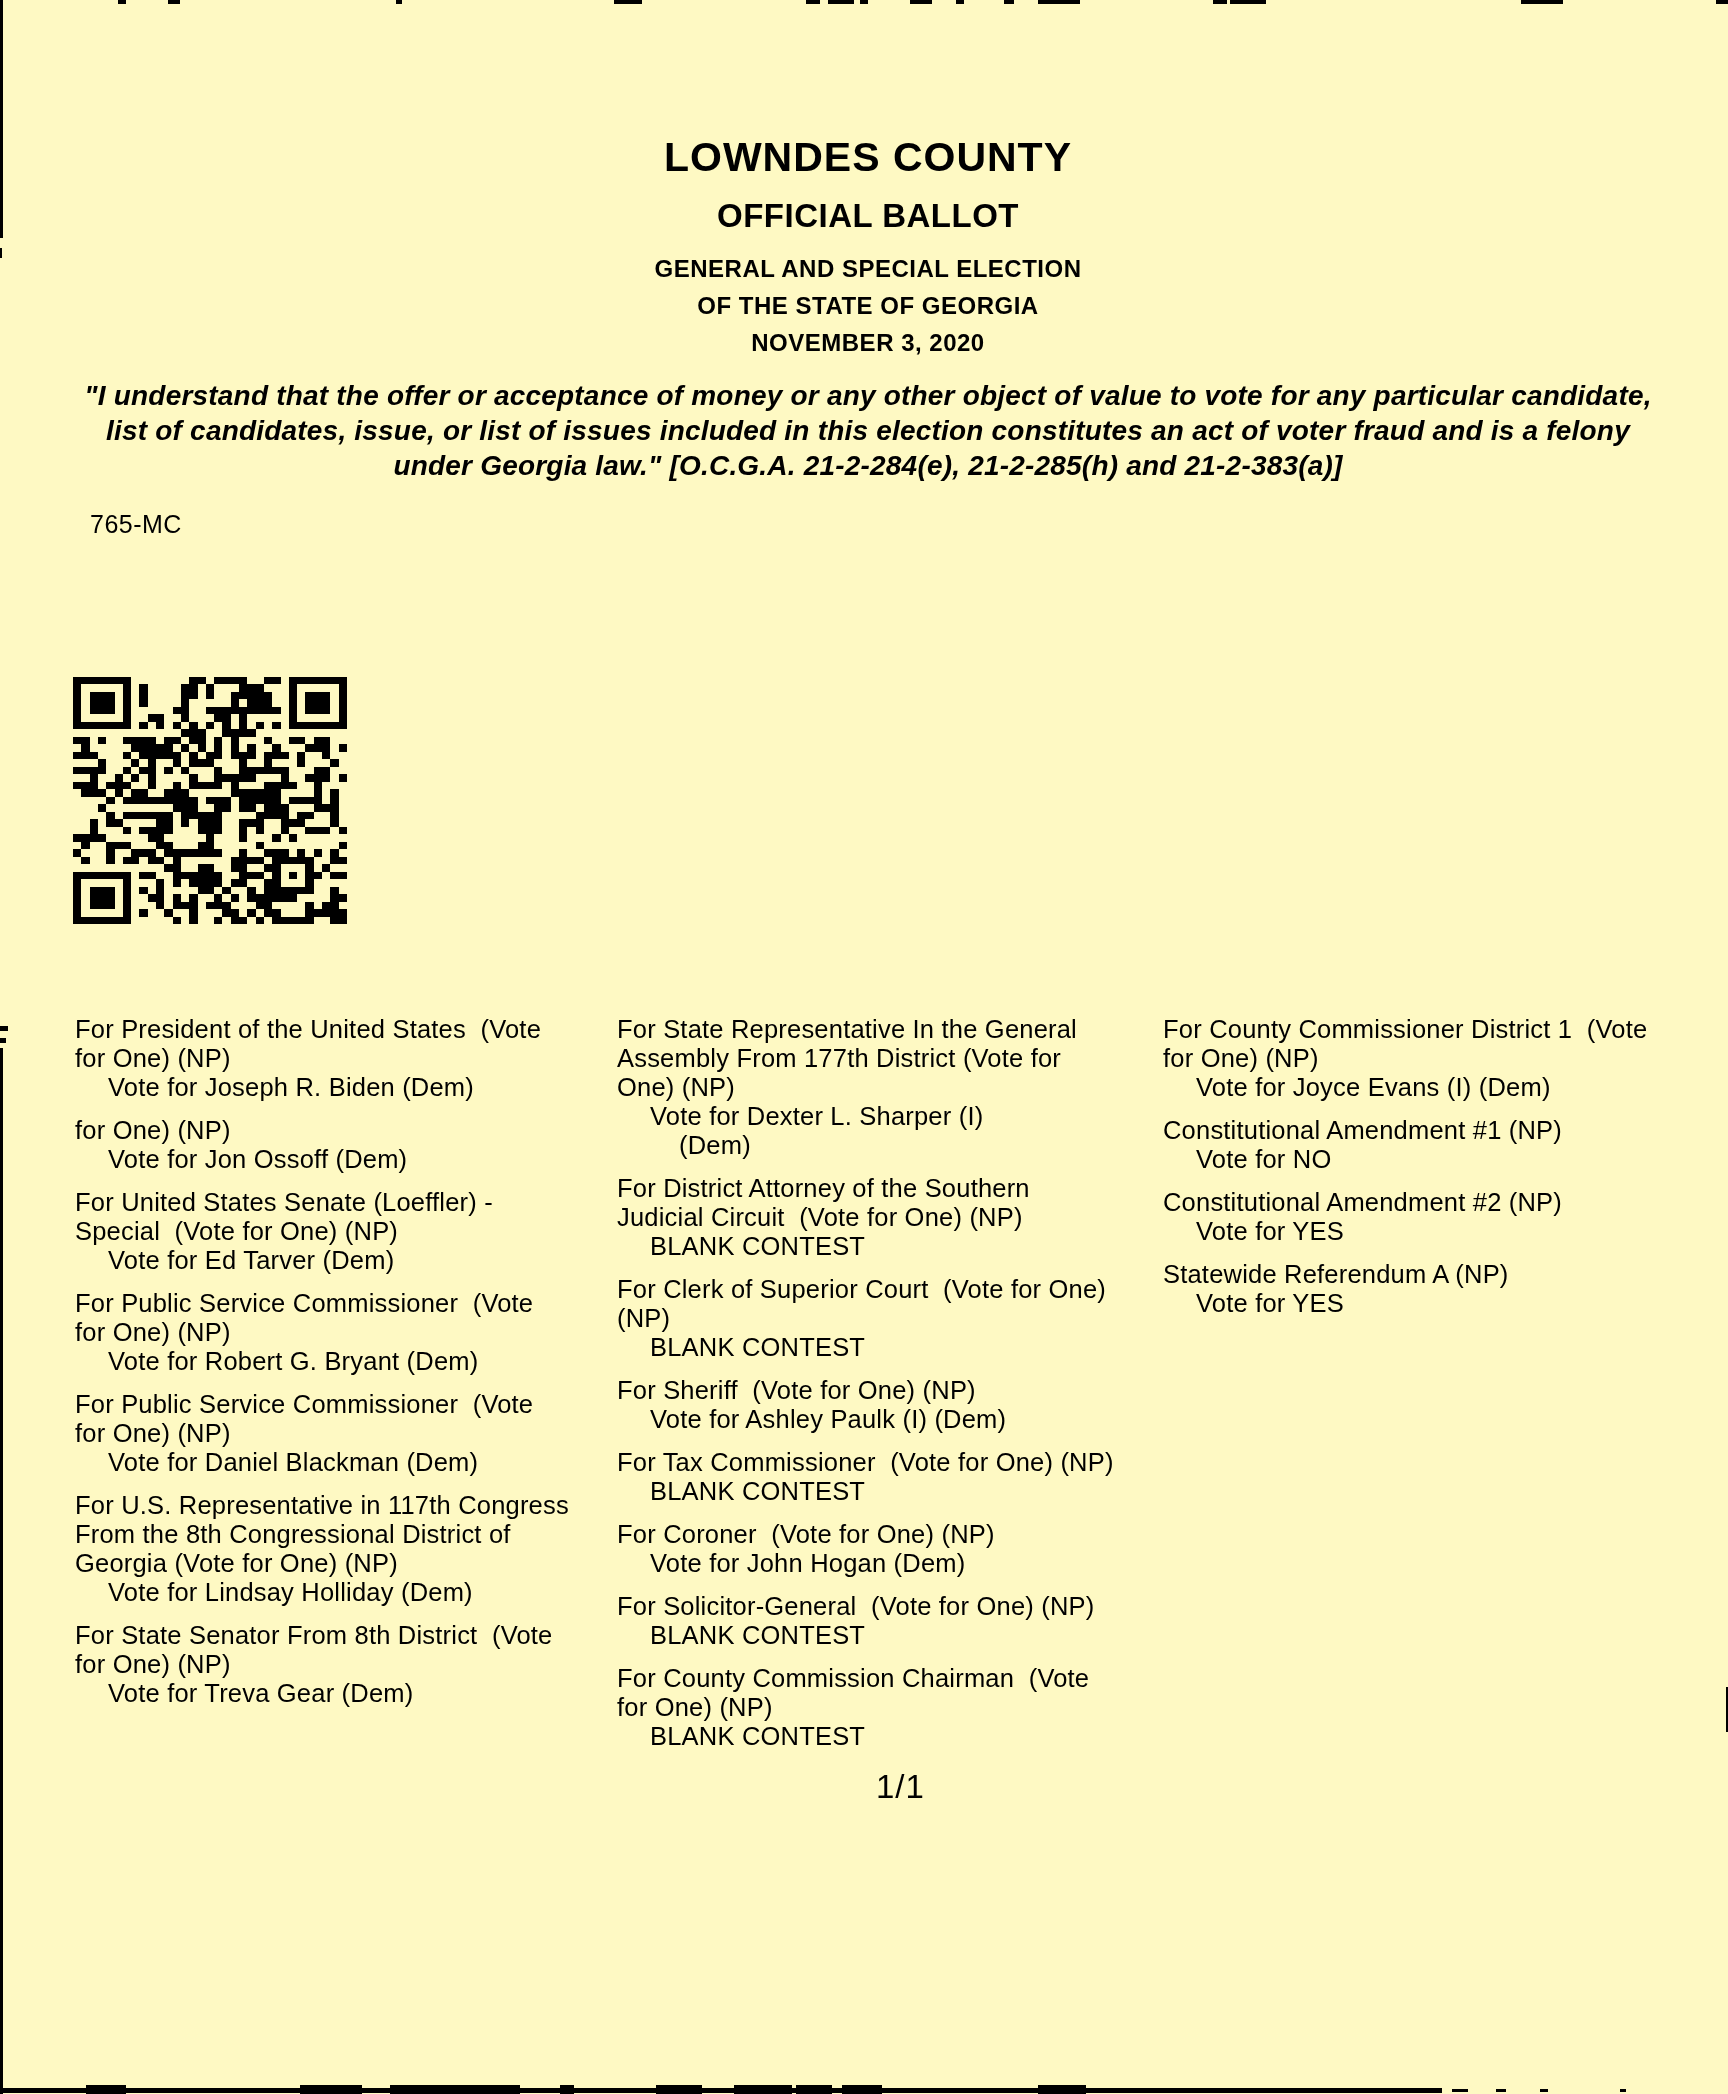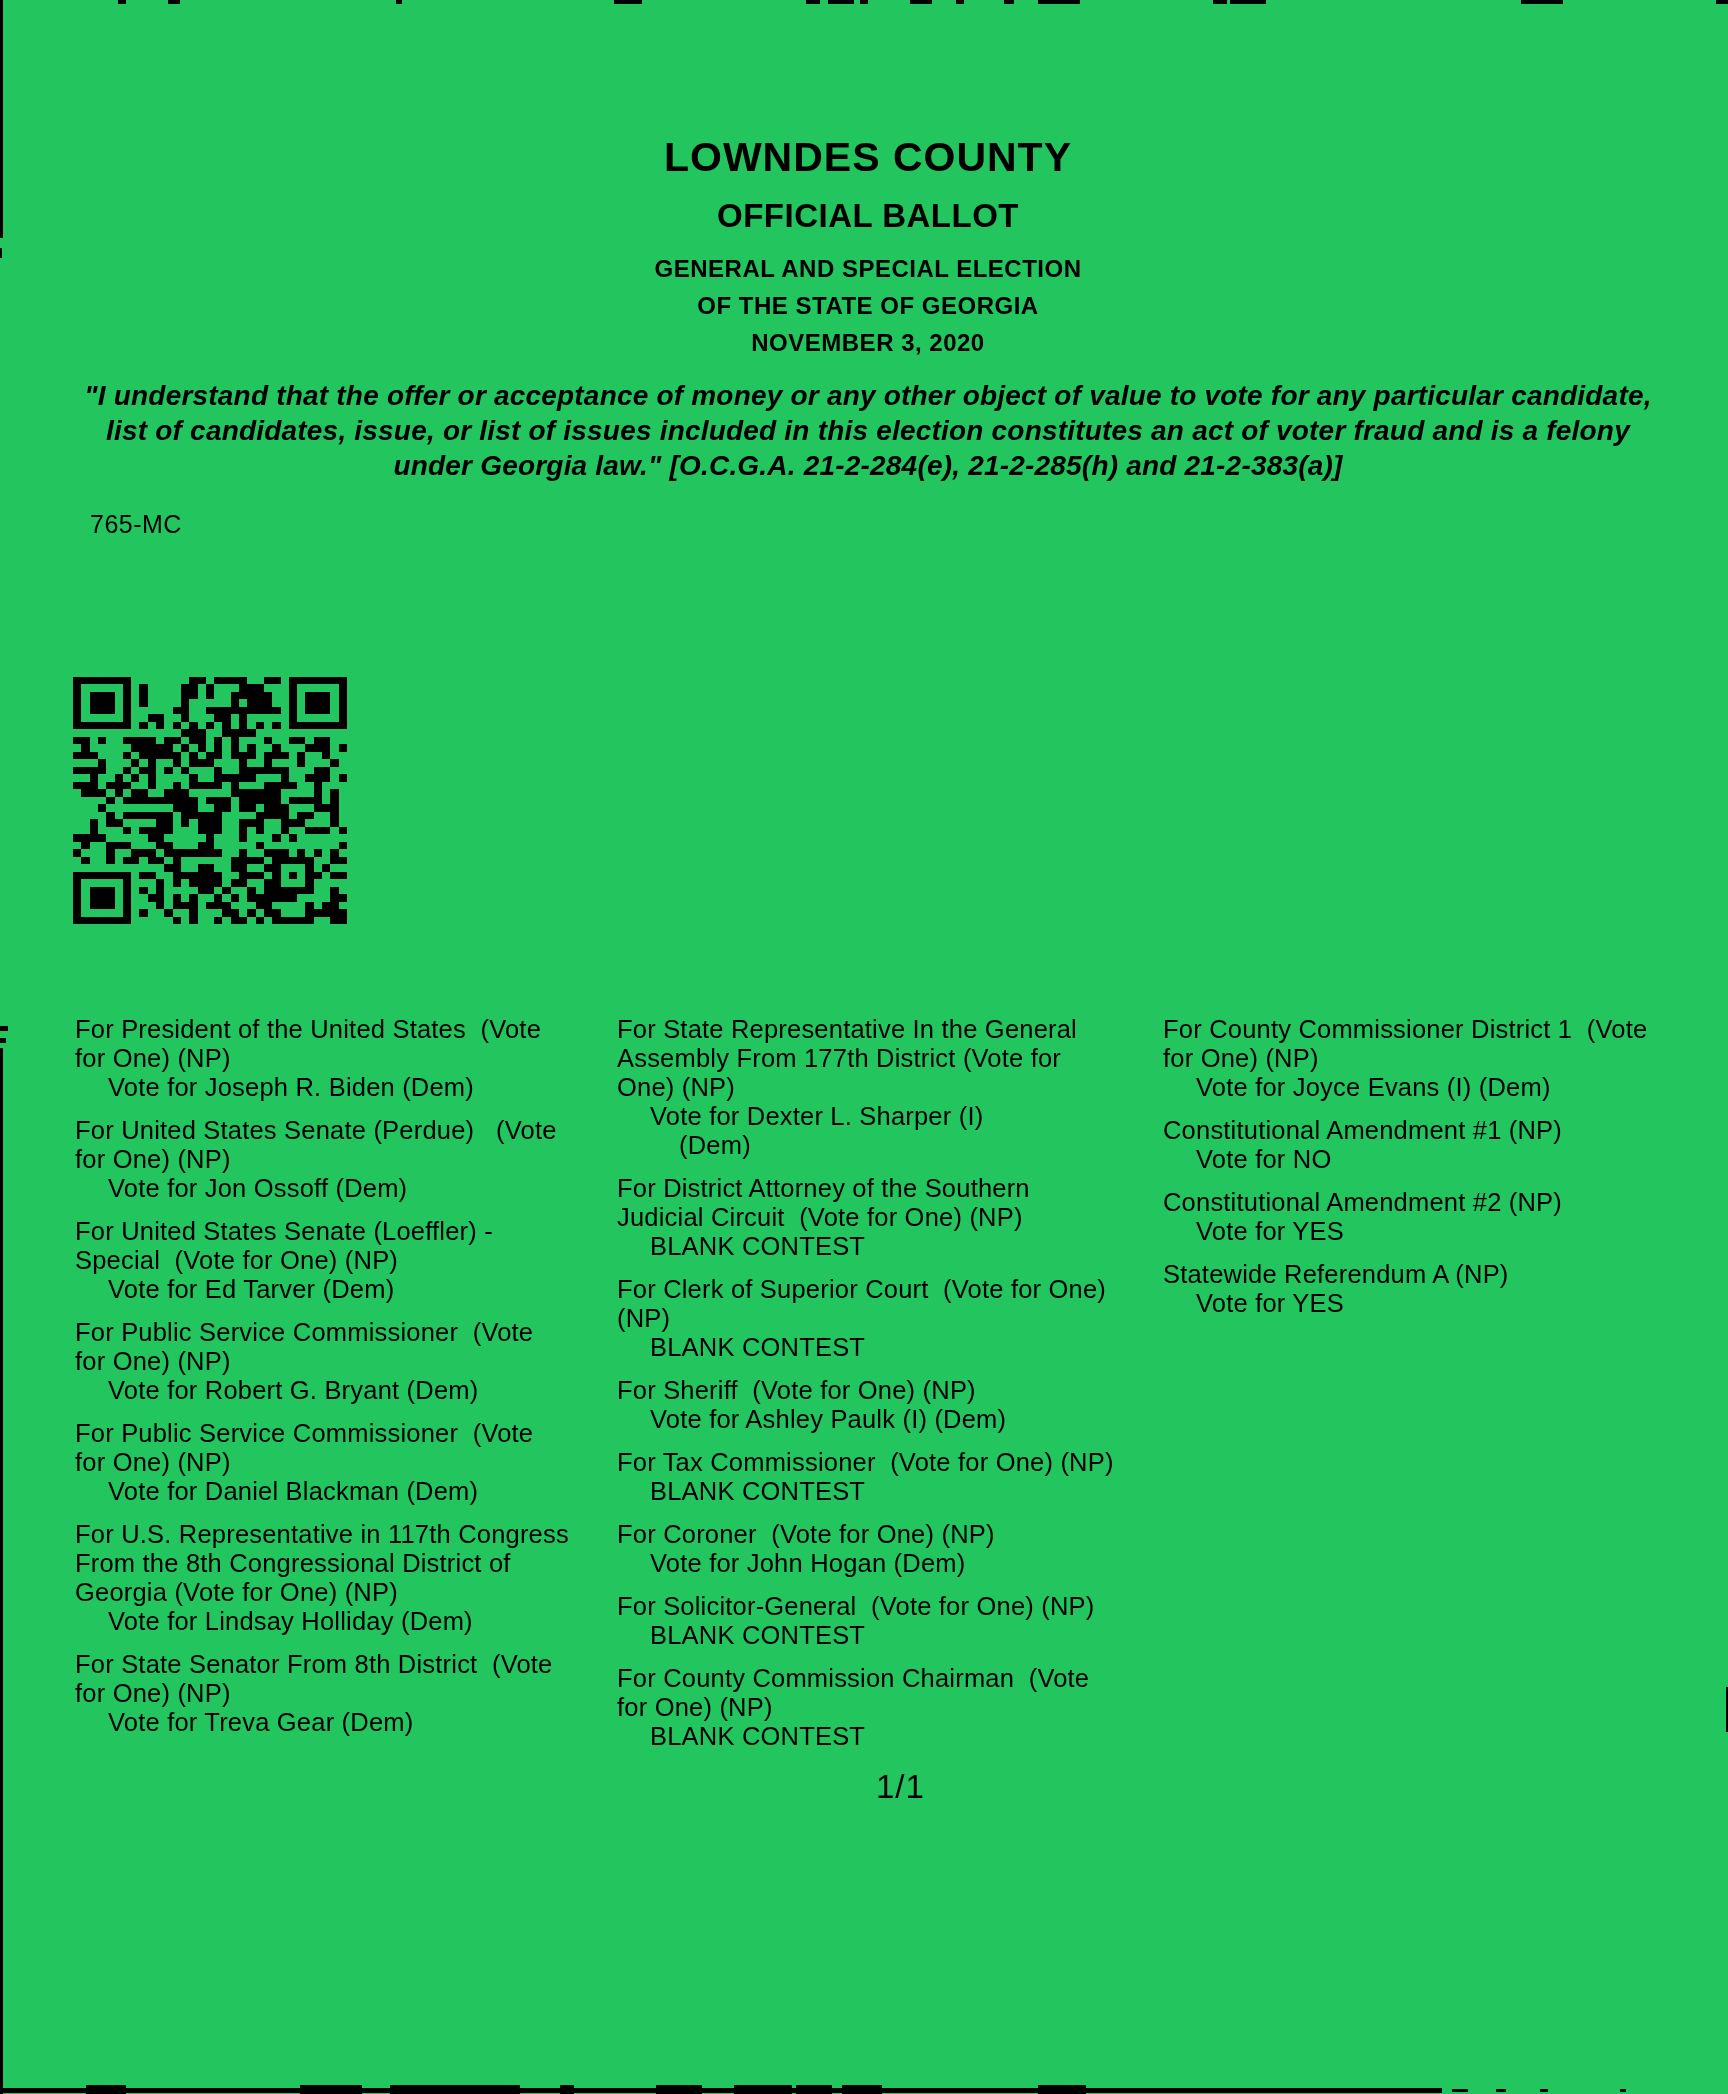--- a/index.html
+++ b/index.html
@@ -1,18 +1,18 @@
 <!DOCTYPE html>
 <html><head>
 <meta charset="utf-8">
 <style>
   html,body { margin:0; padding:0; background:#ffffff; }
   .page {
     position:relative; width:1728px; height:2094px;
-    background:#22c55e; color:#000;
+    background:#fef9c3; color:#000;
     font-family:"Liberation Sans", sans-serif;
     overflow:hidden;
   }
   .centered { position:absolute; left:8px; width:1720px; text-align:center; }
   .h-county { top:134px; font-size:41px; font-weight:bold; letter-spacing:1px; }
   .h-ballot { top:197px; font-size:33px; font-weight:bold; letter-spacing:0.5px;text-align:center; }
   .h-election { top:250px; font-size:24px; font-weight:bold; line-height:37px; letter-spacing:0.5px; }
   .disclaimer {
     top:378px; font-size:28px; font-style:italic; font-weight:bold;
     line-height:35px; letter-spacing:0.2px;
@@ -637,21 +637,20 @@
     </svg>
 
   <div id="columns">
       <div class="col" style="left: 75px; width: 540px;">
         <div class="contest">
           <div class="line">For President of the United States  (Vote</div>
           <div class="line">for One) (NP)</div>
           <div class="line sel1">Vote for Joseph R. Biden (Dem)</div>
         </div>
         <div class="contest">
-          <div class="line">For United States Senate (Perdue)   (Vote</div>
           <div class="line">for One) (NP)</div>
           <div class="line sel1">Vote for Jon Ossoff (Dem)</div>
         </div>
         <div class="contest">
           <div class="line">For United States Senate (Loeffler) -</div>
           <div class="line">Special  (Vote for One) (NP)</div>
           <div class="line sel1">Vote for Ed Tarver (Dem)</div>
         </div>
         <div class="contest">
           <div class="line">For Public Service Commissioner  (Vote</div>

